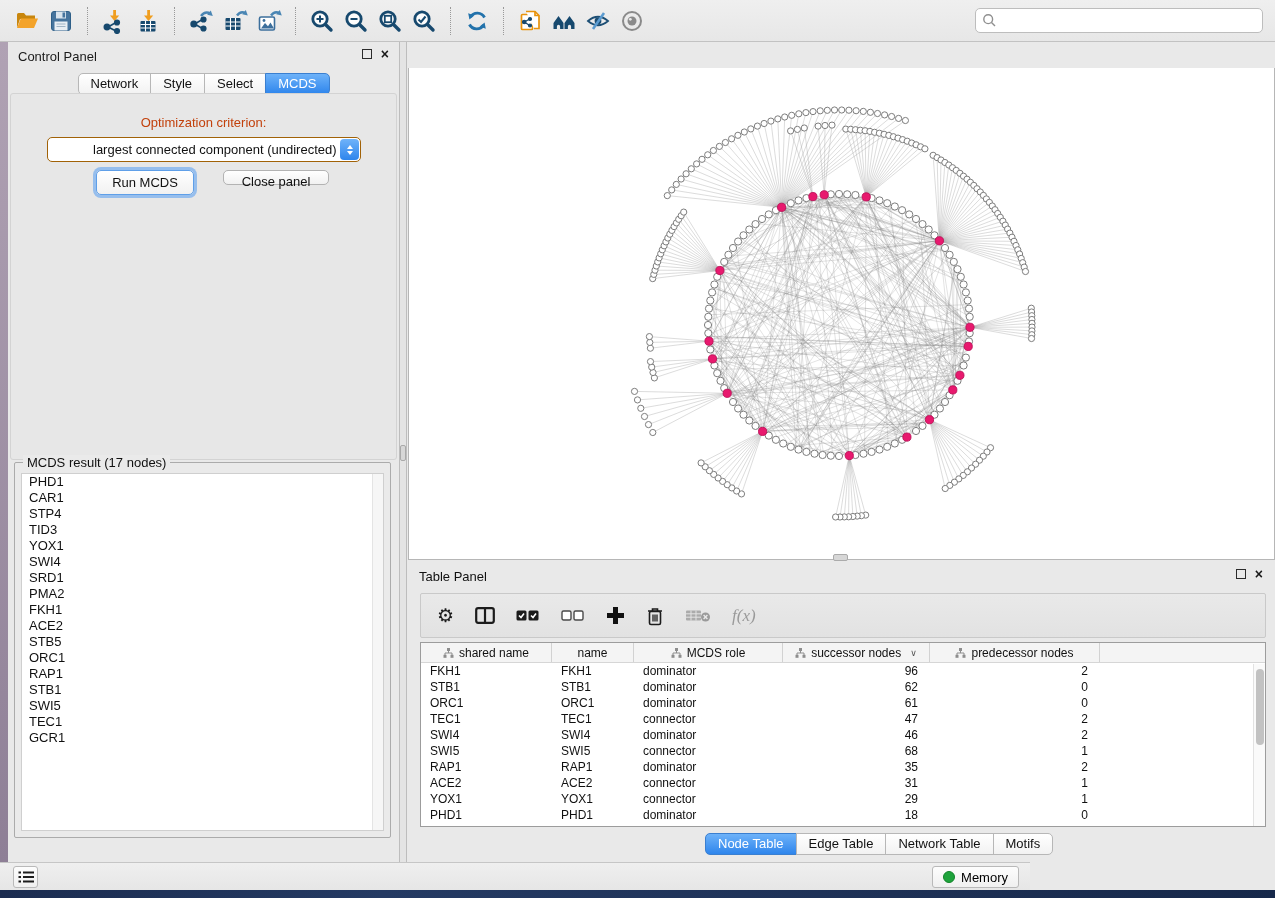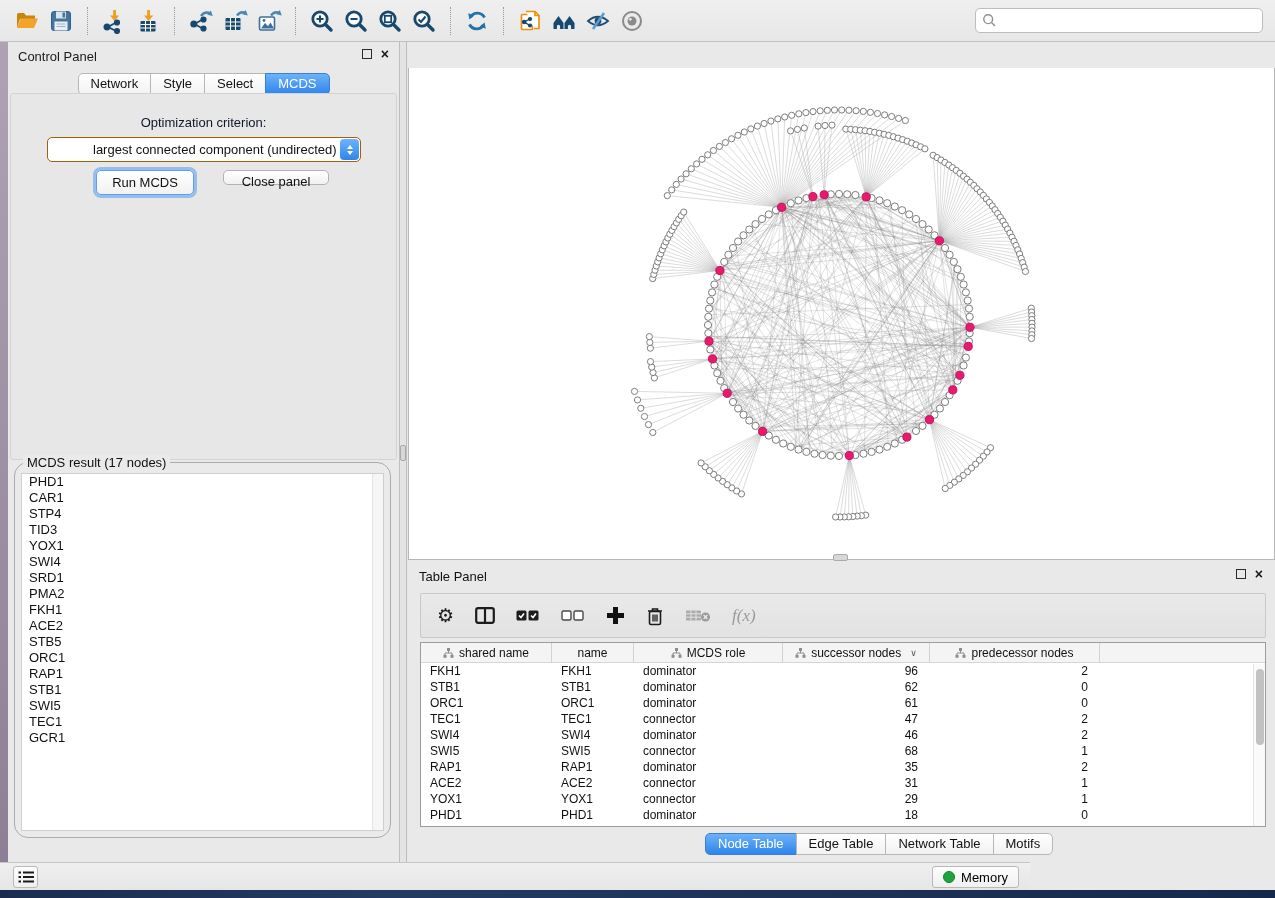--- a/index.html
+++ b/index.html
@@ -33,36 +33,36 @@
   .close-btn { font-size:14px; font-weight:bold; color:#1a1a1a; line-height:10px; background:none; border:none; cursor:default; }
   .seg { display:flex; }
   .seg .tab { background:linear-gradient(#ffffff,#f2f2f2); border:1px solid #b7b7b7; margin-left:-1px;
     padding:2px 12px 3px; font-size:13px; color:#111; white-space:nowrap; cursor:default; }
   .seg .tab:first-child { border-radius:5px 0 0 5px; margin-left:0; }
   .seg .tab:last-child { border-radius:0 5px 5px 0; }
   .seg .tab.sel { background:linear-gradient(#6db2f9,#2e85ec); border-color:#3a7fd0; color:#fff; }
   .cp-tabs { position:absolute; top:31px; left:50%; transform:translateX(-50%); }
   .cp-card { position:absolute; left:2px; top:51px; width:387px; height:367px;
     background:#e7e7e7; border:1px solid #d3d3d3; border-radius:3px; }
-  .opt-label { position:absolute; top:21px; width:100%; text-align:center; font-size:13px; color:#0f172a; }
+  .opt-label { position:absolute; top:21px; width:100%; text-align:center; font-size:13px; color:#c2410c; }
   .dropdown { position:absolute; top:43px; left:36px; width:314px; height:25px; background:#fff;
     border:1px solid #a16207; border-radius:5px; display:flex; align-items:center; cursor:default;padding-left:36px; }
   .dropdown .dd-text { flex:1; font-size:13px; padding-left:9px; color:#111; white-space:nowrap; }
   .dd-stepper { width:19px; height:21px; margin-right:1px; border-radius:4px;
     background:linear-gradient(#6fb3fa,#2e85ec); display:flex; flex-direction:column; align-items:center; justify-content:center; gap:2px; }
   .dd-stepper i { display:block; width:0; height:0; border-left:3.5px solid transparent; border-right:3.5px solid transparent; }
   .dd-up { border-bottom:4.5px solid #fff; }
   .dd-down { border-top:4.5px solid #fff; }
   .btn { background:linear-gradient(#ffffff,#f1f1f1); border:1px solid #b3b3b3; border-radius:5px;
     font-size:13px; font-family:inherit; padding:3px 14px 4px; color:#111; cursor:default; }
   .btn.focused { box-shadow:0 0 0 3px rgba(106,168,239,.65); border-color:#5f9fe8; }
   .run-btn { position:absolute; top:76px; left:85px; width:98px; height:25px; }
   .closep-btn { position:absolute; top:76px; left:212px; width:106px; height:15px; }
   .mcds-fieldset { position:absolute; left:6px; top:420px; width:377px; height:376px;
-    border:1px solid #ababab; border-radius:14px; background:#eaeaea; }
+    border:1px solid #ababab; border-radius:2px; background:#eaeaea; }
   .mcds-legend { position:absolute; top:-8px; left:8px; background:#eaeaea; padding:0 4px; font-size:13px; }
   .mcds-list { position:absolute; left:6px; right:6px; top:10px; bottom:6px; background:#fff;
     border:1px solid #cfcfcf; overflow:hidden; }
   .mcds-item { font-size:13px; line-height:16px; padding-left:7px; color:#111; }
   .mcds-scroll { position:absolute; right:0; top:0; bottom:0; width:11px; background:#f6f6f6; border-left:1px solid #e4e4e4; }
 
   
   .vsplit { position:absolute; left:399px; top:42px; width:8px; height:820px; background:#e4e4e4;
     border-left:1px solid #bdbdbd; border-right:1px solid #bdbdbd; }
   .vsplit-handle { position:absolute; left:0px; top:403px; width:6px; height:16px;

